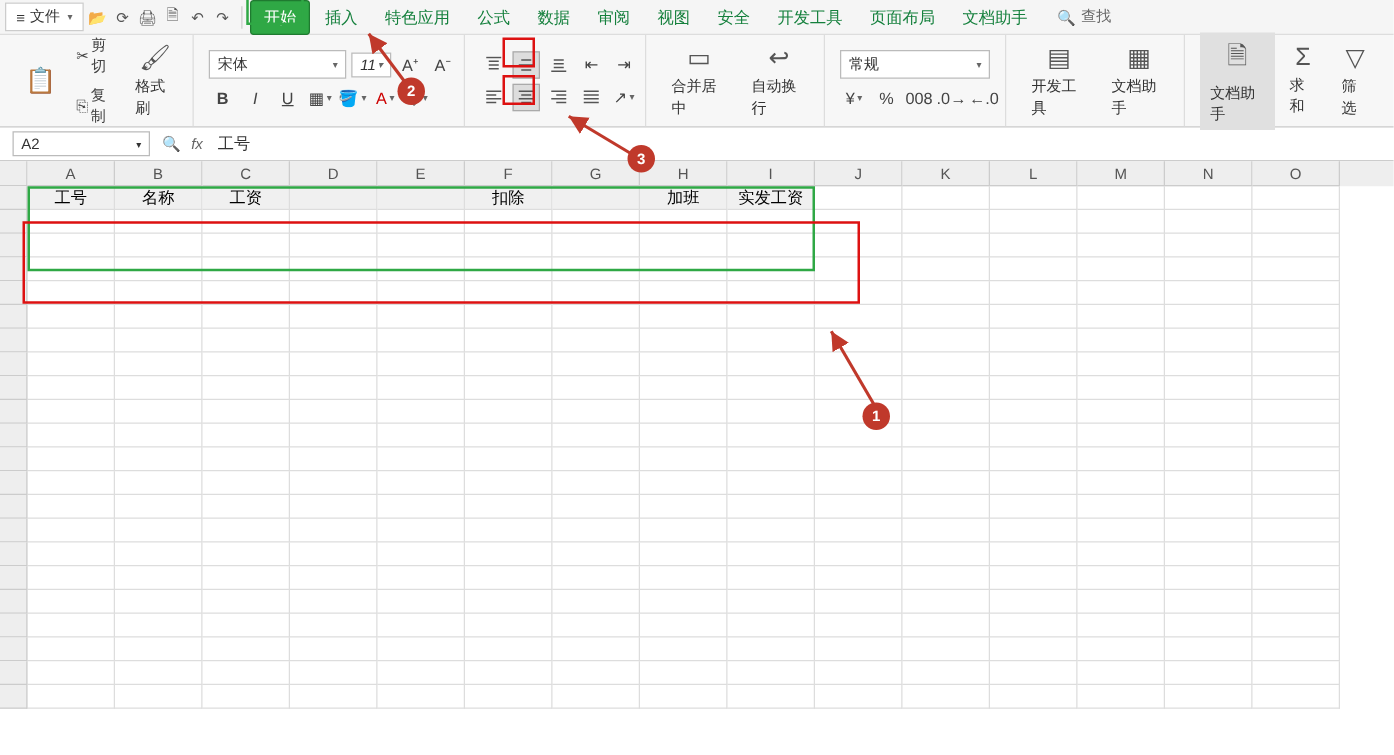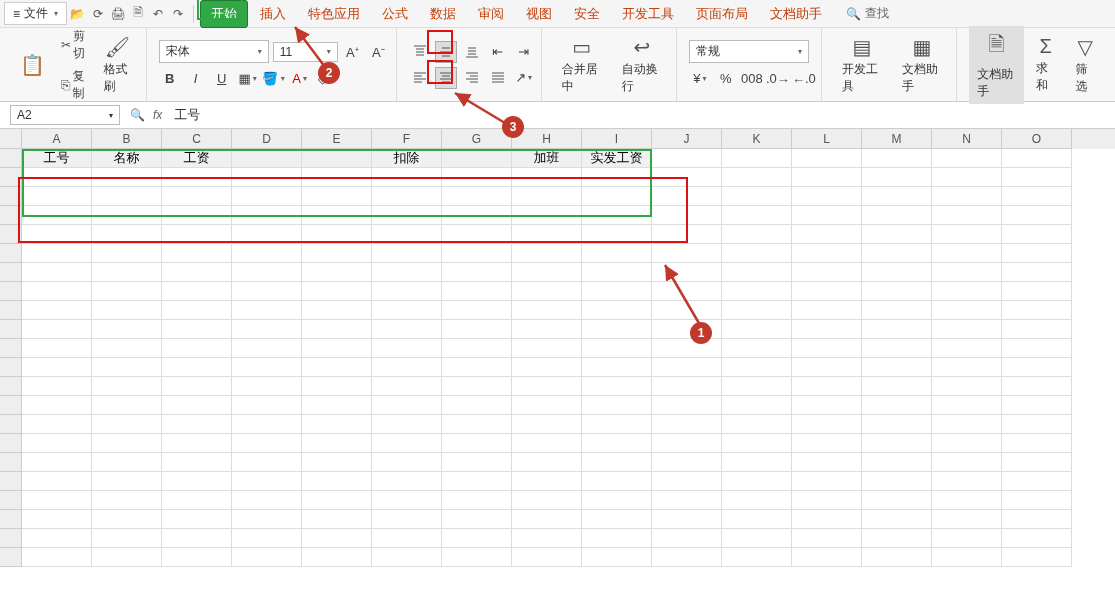--- a/index.html
+++ b/index.html
@@ -3,21 +3,21 @@
 <meta charset="utf-8">
 <style>
   * { box-sizing: border-box; margin: 0; padding: 0; }
   body { font-family: "Microsoft YaHei", Arial, sans-serif; font-size: 12px; color: #333; background: #fff; width: 1115px; height: 604px; overflow: hidden; position: relative; }
 
   
   .menubar { height: 28px; display: flex; align-items: center; background: #f5f5f5; border-bottom: 1px solid #ddd; padding: 0 4px; gap: 2px; }
   .menubar .file-btn { background: #fff; border: 1px solid #ccc; padding: 2px 8px; font-size: 12px; display: flex; align-items: center; gap: 4px; }
   .menubar .qat-icon { width: 18px; height: 18px; display: flex; align-items: center; justify-content: center; color: #555; font-size: 12px; cursor: pointer; }
   .menubar .sep { width: 1px; height: 18px; background: #ccc; margin: 0 4px; }
-  .menubar .tab-btn { padding: 4px 10px; font-size: 13px; color: #c2410c; cursor: pointer; border-radius: 3px; }
+  .menubar .tab-btn { padding: 4px 10px; font-size: 13px; color: #15803d; cursor: pointer; border-radius: 3px; }
   .menubar .tab-btn.active { background: #2fa845; color: #fff; border: 1px solid #1f7a30; }
   .menubar .search { display: flex; align-items: center; gap: 4px; color: #666; margin-left: 12px; }
 
   
   .ribbon { height: 74px; background: #f7f7f7; border-bottom: 1px solid #ccc; display: flex; align-items: center; padding: 0 6px; gap: 6px; position: relative; }
   .ribbon .group { display: flex; flex-direction: column; justify-content: center; gap: 4px; padding: 0 6px; border-right: 1px solid #ddd; height: 100%; }
   .ribbon .group.noborder { border-right: none; }
   .ribbon .row { display: flex; align-items: center; gap: 4px; }
   .ribbon .btn-sm { padding: 2px 4px; cursor: pointer; color: #444; display: flex; align-items: center; gap: 2px; font-size: 12px; }
   .ribbon .big-btn { display: flex; flex-direction: column; align-items: center; justify-content: center; padding: 4px 8px; cursor: pointer; font-size: 12px; gap: 2px; }
@@ -118,21 +118,21 @@
       </div>
     </div>
   </div>
 
   <div class="group">
     <div class="row">
       <div class="combo" style="width:110px;">
         <span>宋体</span>
           <span class="arr">▾</span>
       </div>
-      <div class="combo" style="width:65px;">
+      <div class="combo" style="width:32px;font-style:italic;">
         <span>11</span>
           <span class="arr">▾</span>
       </div>
       <div class="icon-btn">A⁺</div>
       <div class="icon-btn">A⁻</div>
     </div>
     <div class="row">
       <div class="icon-btn">
           <b>B</b>
         </div>

